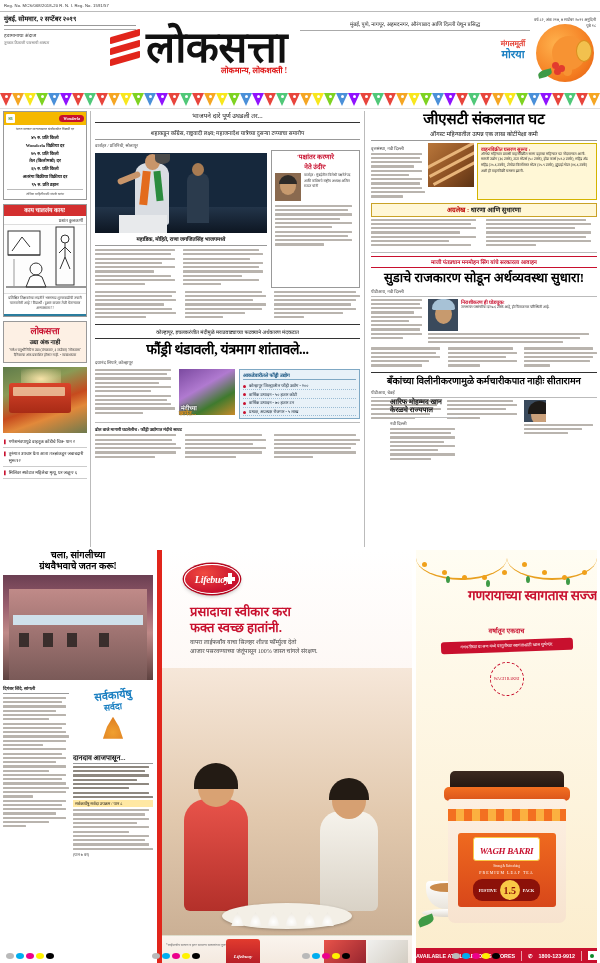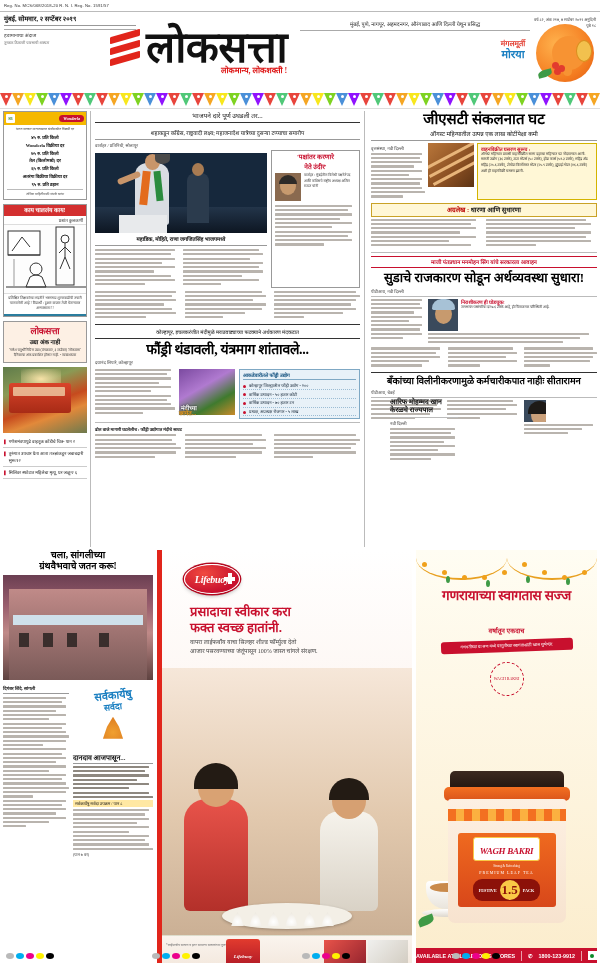--- a/index.html
+++ b/index.html
@@ -327,21 +327,21 @@
   .lb-thumb2 { position:absolute; right:4px; bottom:5px; width:40px; height:32px;
      background:linear-gradient(135deg,#f0f0ee,#cfc8bc); }
   .lb-tiny { position:absolute; left:4px; bottom:30px; font-size:3.4px; color:#777; }
 
   
   .marigold { position:absolute; left:0; right:0; top:8px; height:22px; }
   .mg-swag { position:absolute; top:0; width:50%; height:22px;
      border-bottom:2px solid #e8a020; border-radius:0 0 50% 50%/0 0 100% 100%; }
   .mg-dot { position:absolute; width:5px;height:5px;border-radius:50%; background:#f0a11c; }
   .mg-leaf { position:absolute; width:4px;height:7px; background:#3f9a46; border-radius:50%; }
-  .tea-h1 { position:absolute; left:0; right:0; top:36px; text-align:center;
+  .tea-h1 { position:absolute; left:0; right:0; top:36px; text-align:right;
      font-size:13.5px; font-weight:bold; color:#c8102e; letter-spacing:-.2px; }
   .tea-h2 { position:absolute; left:0; right:0; top:56px; text-align:center;
      font-size:14px; font-weight:bold; color:#c8102e; }
   .tea-h3 { position:absolute; left:0; right:0; top:76px; text-align:center;
      font-size:6.5px; font-weight:bold; color:#c8102e; }
   .tea-stamp { position:absolute; left:50%; transform:translateX(-50%) rotate(-2deg);
      top:90px; width:132px; background:#c8102e; color:#fff; font-size:4.2px;
      text-align:center; padding:3px 4px; border-radius:3px; line-height:1.5; }
   .tea-seal { position:absolute; left:50%; transform:translateX(-50%); top:112px;
      width:34px; height:34px; border-radius:50%; border:1.5px dashed #c8102e;
@@ -365,21 +365,21 @@
   .tub-brandbox { background:#fff; border:1.5px solid #f9c846; border-radius:3px;
      padding:2px 6px; }
   .tub-brand { font-size:9px; font-weight:bold; color:#c8102e; letter-spacing:-.3px;
      font-style:italic; }
   .tub-sub1 { font-size:3.2px; color:#fff; margin-top:3px; }
   .tub-sub2 { font-size:4px; color:#fff; letter-spacing:1px; margin-top:2px; }
   .tub-festive { margin-top:4px; background:#8c1109; border-radius:9px; padding:1px 6px;
      display:flex; align-items:center; gap:3px; }
   .tf-l,.tf-r { font-size:4.2px; color:#fff; font-weight:bold; }
   .tf-c { width:20px;height:20px;border-radius:50%; background:#f9c846; color:#8c1109;
-     font-size:13px; font-weight:bold; display:flex;align-items:center;justify-content:center; }
+     font-size:10px; font-weight:bold; display:flex;align-items:center;justify-content:center; }
   .tea-cup { position:absolute; left:6px; bottom:58px; width:58px; height:44px; }
   .cup-b { position:absolute; left:4px; top:6px; width:42px; height:28px;
      background:linear-gradient(180deg,#fff,#e9e4db); border-radius:4px 4px 20px 20px; }
   .cup-t { position:absolute; left:8px; top:8px; width:34px; height:9px;
      background:#c98a4b; border-radius:50%; }
   .cup-h { position:absolute; left:42px; top:12px; width:13px; height:13px;
      border:3px solid #fff; border-radius:50%; border-left-color:transparent; }
   .cup-s { position:absolute; left:0; bottom:2px; width:56px; height:8px;
      background:linear-gradient(180deg,#fff,#ddd7cd); border-radius:50%; }
   .tea-leaf { position:absolute; left:2px; bottom:52px; width:16px;height:9px;

